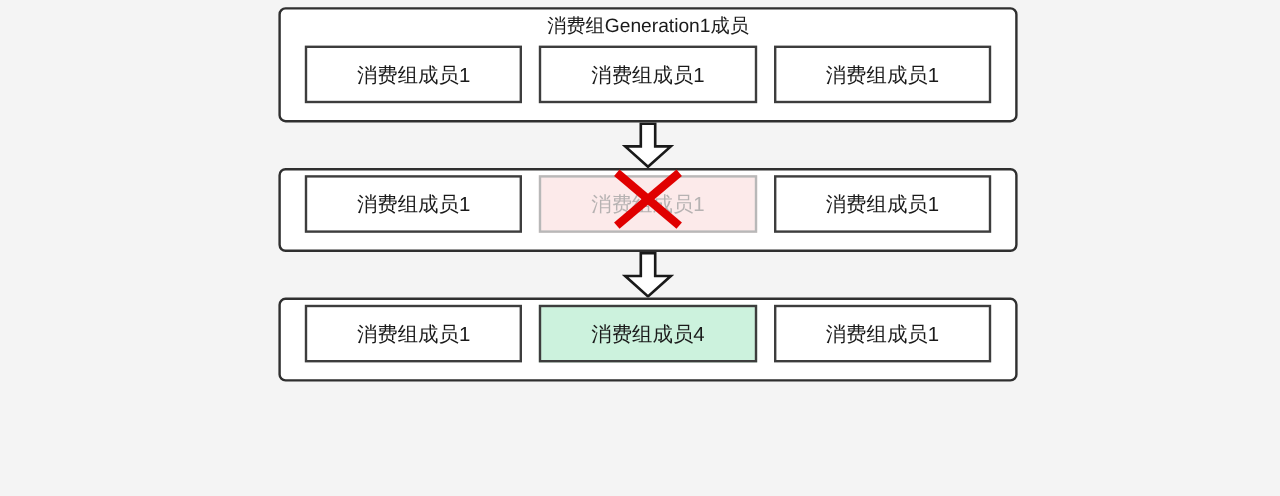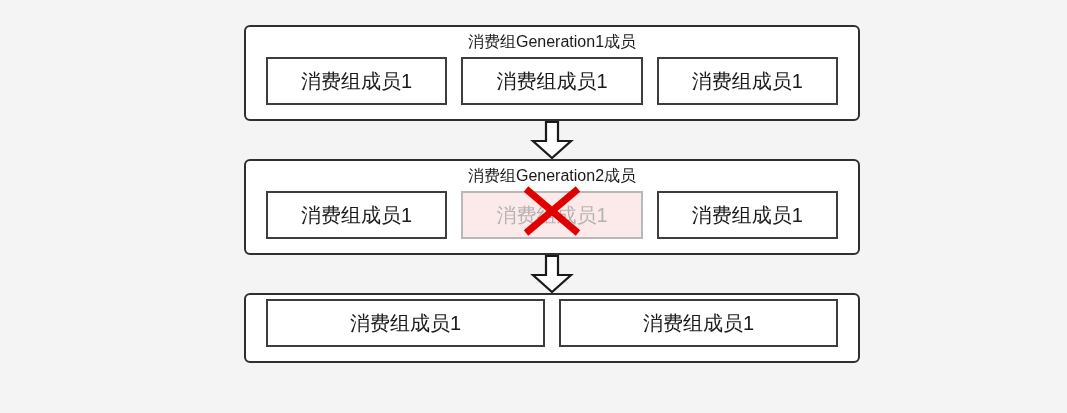--- a/index.html
+++ b/index.html
@@ -15,24 +15,23 @@
   }
 
   #diagram {
     position: relative;
     width: 1067px;
     height: 413px;
   }
 
   .flow {
     position: absolute;
-    left: 244px;
+    left: 232px;
     top: 6px;
     width: 616px;
-    margin-top: 19px;
   }
 
   
   .generation {
     position: relative;
     box-sizing: border-box;
     width: 616px;
     background: #ffffff;
     border: 2px solid #2f2f2f;
     border-radius: 6px;
@@ -57,21 +56,21 @@
   .member {
     position: relative;
     box-sizing: border-box;
     flex: 1 1 0;
     height: 48px;
     background: #ffffff;
     border: 2px solid #3d3d3d;
     display: flex;
     align-items: center;
     justify-content: center;
-    font-size: 20px;
+    font-size: 17px;
     color: #1a1a1a;
     white-space: nowrap;
   }
 
   
   .member.removed {
     background: #fceaea;
     border: 2px solid #b8b8b8;
     color: #b6b2b2;
   }
@@ -130,21 +129,20 @@
       </div>
     </div>
 
     <div class="connector">
       <svg class="arrow-down-icon" viewBox="0 0 44 38">
         <polygon points="16,1 28,1 28,20 41,20 22,37 3,20 16,20" fill="#ffffff" stroke="#1a1a1a" stroke-width="2.2" stroke-linejoin="miter"></polygon>
       </svg>
     </div>
 
     <div class="generation">
-      <div class="gen-title">消费组Generation2成员</div>
       <div class="members">
         <div class="member">
           <span>消费组成员1</span>
         </div>
         <div class="member removed">
           <span>消费组成员1</span>
           <svg class="cross-icon" viewBox="0 0 62 52">
             <line x1="5" y1="4" x2="57" y2="48" stroke="#e00000" stroke-width="7" stroke-linecap="butt"></line>
             <line x1="57" y1="4" x2="5" y2="48" stroke="#e00000" stroke-width="7" stroke-linecap="butt"></line>
           </svg>
@@ -159,20 +157,23 @@
       <svg class="arrow-down-icon" viewBox="0 0 44 38">
         <polygon points="16,1 28,1 28,20 41,20 22,37 3,20 16,20" fill="#ffffff" stroke="#1a1a1a" stroke-width="2.2" stroke-linejoin="miter"></polygon>
       </svg>
     </div>
 
     <div class="generation">
       <div class="members">
         <div class="member">
           <span>消费组成员1</span>
         </div>
+        <div class="member added">
+          <span>消费组成员4</span>
+        </div>
         <div class="member">
           <span>消费组成员1</span>
         </div>
       </div>
     </div>
 
   </div>
 </div>
 
 </body></html>

